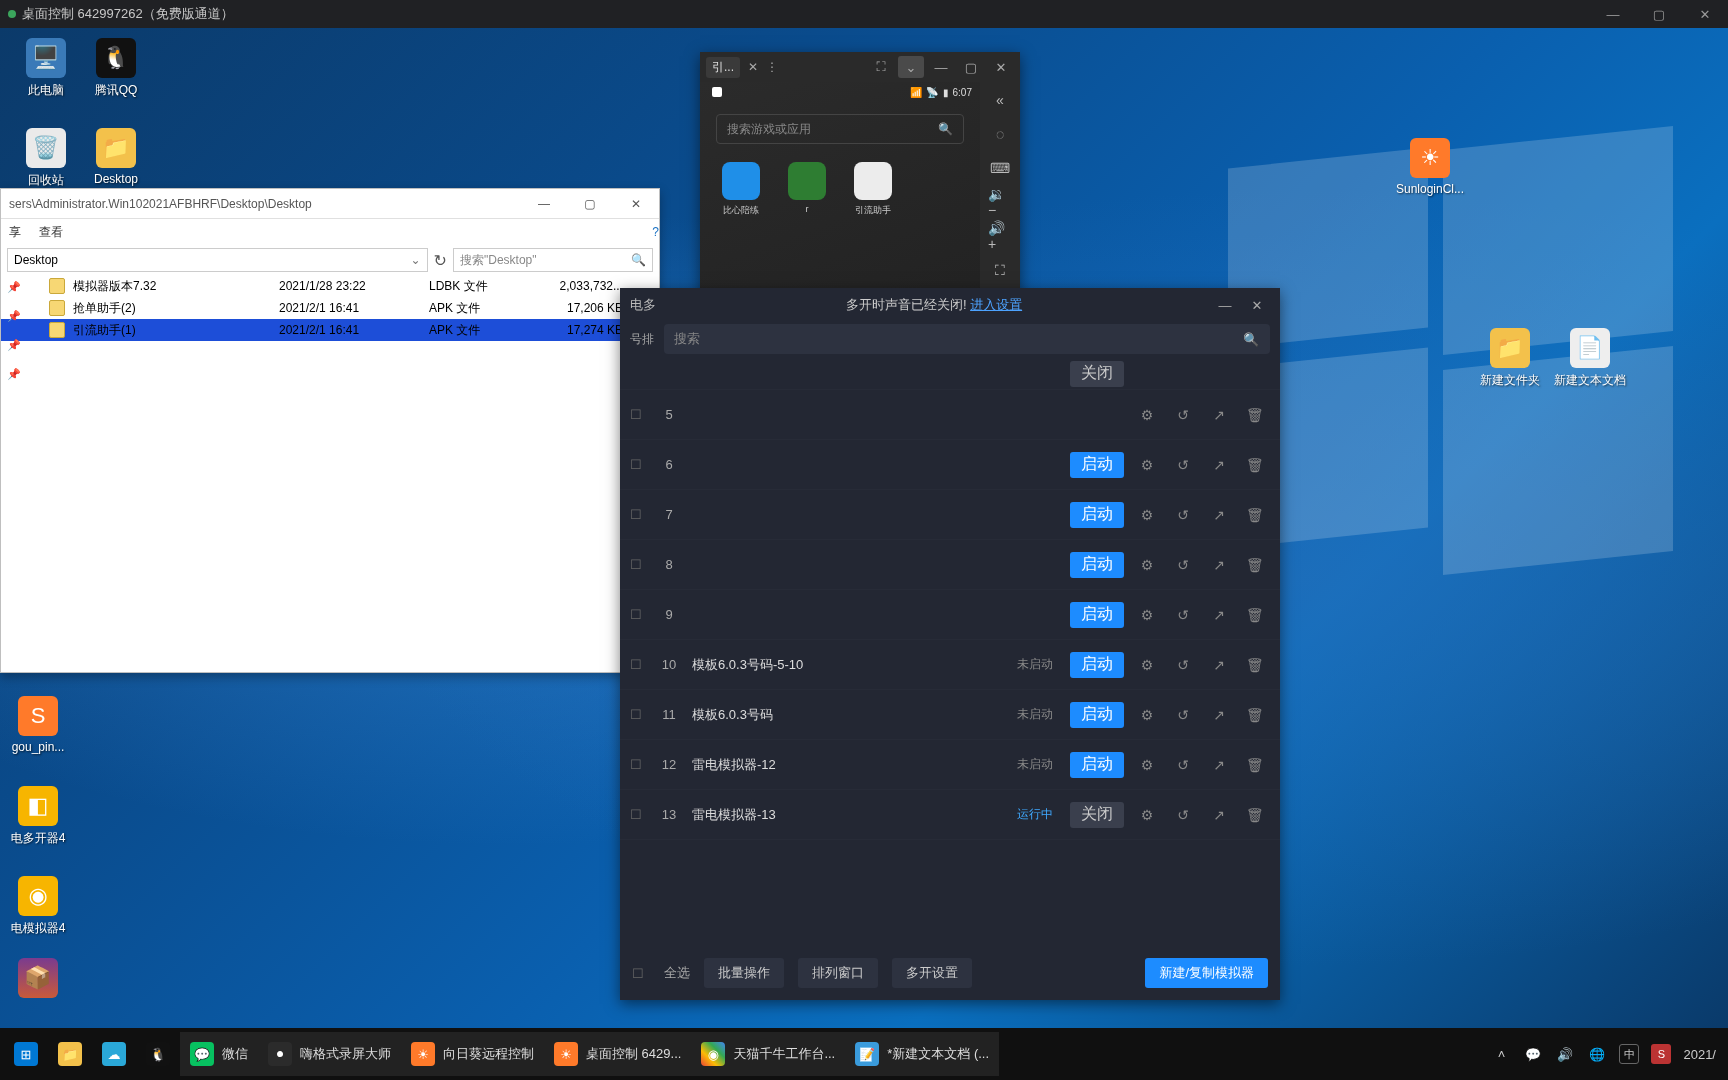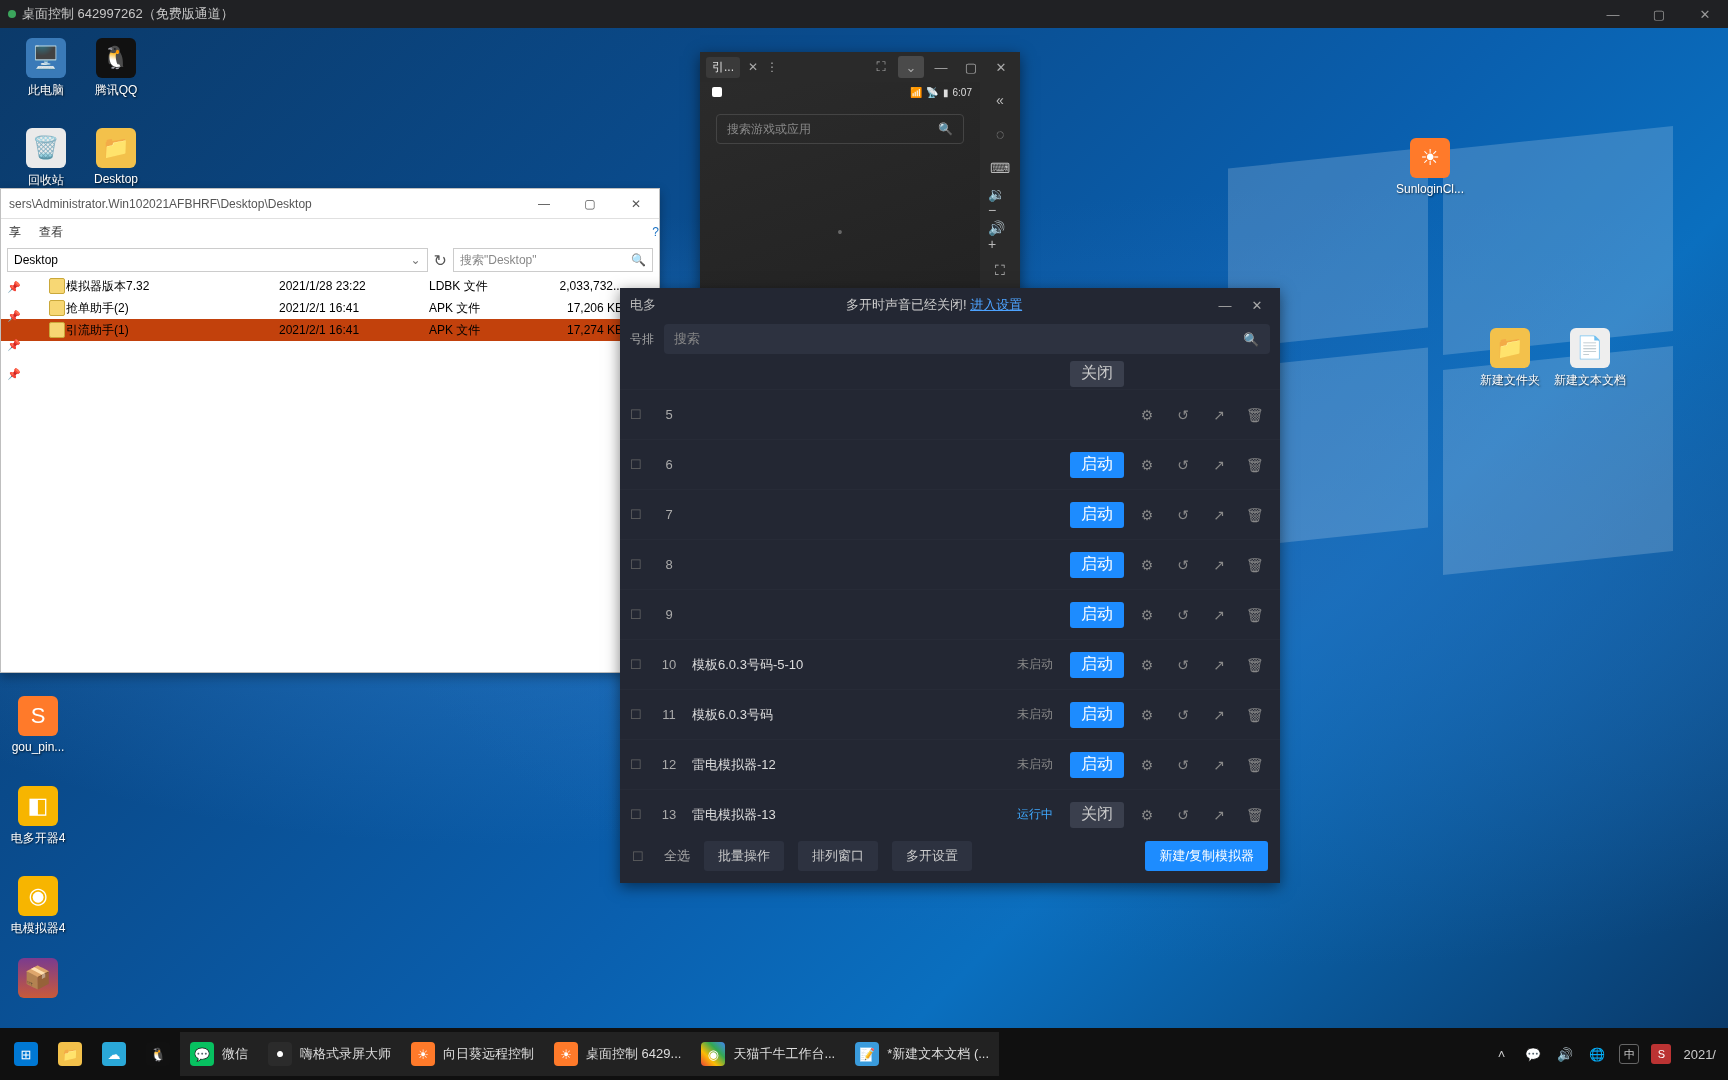--- a/index.html
+++ b/index.html
@@ -49,23 +49,23 @@
 .explorer .eaddr .srch .sg { margin-left: auto; }
 .explorer .cols { display: flex; height: 24px; border-top: 1px solid #e8e8e8; border-bottom: 1px solid #e8e8e8; font-size: 12px; color: #555; }
 .explorer .cols div { padding: 4px 8px; }
 .explorer .cols .c0 { width: 40px; }
 .explorer .cols .c1 { width: 230px; }
 .explorer .cols .c2 { width: 150px; }
 .explorer .cols .c3 { width: 110px; }
 .explorer .cols .c4 { width: 100px; text-align: right; }
 .explorer .rows { }
 .explorer .row { display: flex; height: 22px; font-size: 12px; align-items: center; }
-.explorer .row.sel { background: #c2410c; }
+.explorer .row.sel { background: #1d4ed8; }
 .explorer .row .c0 { width: 40px; display: flex; justify-content: center; }
-.explorer .row .c1 { width: 230px; display: flex; align-items: center; gap: 1px; padding-left: 8px;}
+.explorer .row .c1 { width: 230px; display: flex; align-items: center; gap: 8px; padding-left: 8px;}
 .explorer .row .c2 { width: 150px; padding-left: 8px;}
 .explorer .row .c3 { width: 110px; padding-left: 8px;}
 .explorer .row .c4 { width: 100px; text-align: right; padding-right: 8px;}
 .explorer .row .fi { width: 16px; height: 16px; background: #f7d774; border: 1px solid #caa83a; border-radius: 2px; display: inline-block; }
 .explorer .estat { position: absolute; bottom: 0; left: 0; right: 0; height: 24px; border-top: 1px solid #e0e0e0; display: flex; align-items: center; font-size: 12px; padding: 0 8px; color: #555; }
 .explorer .estat .vbtn { margin-left: auto; display: flex; gap: 2px; }
 .explorer .estat .vbtn div { width: 20px; height: 18px; border: 1px solid #ccc; }
 .explorer .estat .vbtn div.act { background: #cde6f7; }
 .explorer .leftpin { position: absolute; left: 6px; top: 92px; display: flex; flex-direction: column; gap: 16px; color: #777; font-size: 11px; }
 
@@ -90,21 +90,21 @@
 .emu .dock { position: absolute; bottom: 10px; left: 0; right: 0; display: flex; justify-content: center; gap: 12px; }
 .emu .dock .dapp { text-align: center; color: #ccc; font-size: 9px; }
 .emu .dock .dapp .ai { width: 38px; height: 38px; margin: 0 auto 3px; border-radius: 8px; }
 
 
 .emu .rtool { position: absolute; right: 0; top: 30px; width: 40px; height: 530px; background: #2a2a2a;
   display: flex; flex-direction: column; align-items: center; padding-top: 6px; gap: 10px; }
 .emu .rtool .tb { width: 24px; height: 24px; display: flex; align-items: center; justify-content: center; color: #bbb; font-size: 14px; }
 
 
-.mgr { position: absolute; left: 620px; top: 260px; width: 660px; height: 595px;
+.mgr { position: absolute; left: 620px; top: 260px; width: 660px; height: 712px;
   background: #232733; color: #ddd; box-shadow: 0 4px 14px rgba(0,0,0,.5); font-size: 13px;}
 .mgr .mtop { height: 34px; display: flex; align-items: center; padding: 0 10px; gap: 10px;}
 .mgr .mtop .msg { color: #ccc; }
 .mgr .mtop .link { color: #4da3ff; text-decoration: underline; }
 .mgr .mtop .mctrl { margin-left: auto; display: flex; gap: 6px;}
 .mgr .mtop .mctrl div { width: 26px; height: 26px; display: flex; align-items: center; justify-content: center; color: #aaa;}
 .mgr .msearch { margin: 6px 10px; height: 30px; background: #2d3240; border-radius: 4px; display: flex; align-items: center; padding: 0 10px; color: #888;}
 .mgr .msearch .mg { margin-left: auto; color: #777;}
 .mgr .listwrap { position: absolute; top: 70px; bottom: 54px; left: 0; right: 0; overflow: hidden;}
 .mgr .row { height: 50px; display: flex; align-items: center; padding: 0 10px; border-bottom: 1px solid rgba(255,255,255,0.02);}
@@ -284,20 +284,34 @@
         <span class="sqleft"></span>
         <span>📶</span>
         <span>📡</span>
         <span>▮</span>
         <span>6:07</span>
       </div>
       <div class="search">
         <span>搜索游戏或应用</span>
         <span class="mg">🔍</span>
       </div>
+      <div class="grid" id="emu-grid2">
+          <div class="app">
+            <div class="ai" style="background:#1f8fe8"></div>
+            <div>比心陪练</div>
+          </div>
+          <div class="app">
+            <div class="ai" style="background:#2e7d32"></div>
+            <div>r</div>
+          </div>
+          <div class="app">
+            <div class="ai" style="background:#ececec"></div>
+            <div>引流助手</div>
+          </div>
+        </div>
       <div class="dots">•</div>
       <div class="dock" id="emu-dock">
           <div class="dapp">
             <div class="ai" style="background:#6b4a3a"></div>
             <div>荣耀大天使</div>
           </div>
           <div class="dapp">
             <div class="ai" style="background:#a83232"></div>
             <div>一刀999级</div>
           </div>

